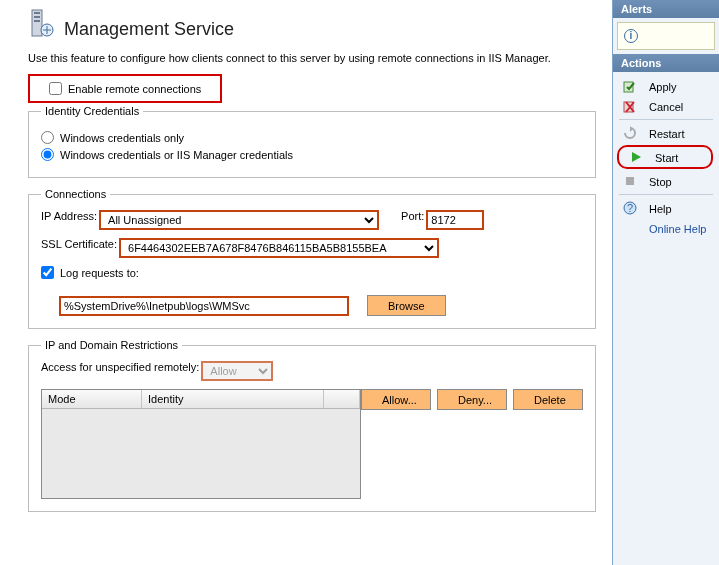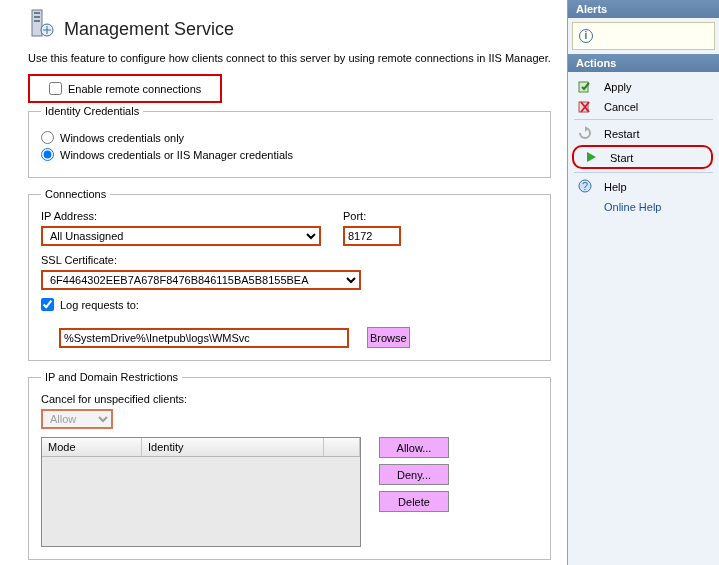--- a/index.html
+++ b/index.html
@@ -8,36 +8,36 @@
 .title-row{display:flex;align-items:flex-end;gap:10px;margin-bottom:12px}
 .title-row h1{font-size:18px;font-weight:400;color:#222}
 .server-icon{width:26px;height:32px}
 .desc{margin-bottom:10px}
 .hl{border:2px solid #d30000;display:inline-block;padding:2px 19px;margin-bottom:2px}
 fieldset{border:1px solid #bdbdbd;margin-bottom:10px;padding:10px 12px 12px}
 legend{padding:0 4px}
 .radio-row,.check-row{display:flex;align-items:center;gap:6px;margin:4px 0}
 input[type=radio],input[type=checkbox]{margin:0}
 .row{display:flex;gap:22px;margin-bottom:8px}
-.col{display:flex;flex-direction:column;gap:2px}
+.col{display:flex;flex-direction:row;gap:2px}
 select,input[type=text]{border:2px solid #c2410c;background:#fff;height:20px;padding:1px 3px;font-size:11px}
 select:disabled,input:disabled{background:#eee;color:#777}
 .wide{width:280px}
 .port{width:58px}
 .ssl{width:320px}
 .log{width:290px}
-button.btn{background:#f0abfc;border:1px solid #8a8a8a;height:21px;padding:0 2px;cursor:pointer}
+button.btn{background:#fdba74;border:1px solid #8a8a8a;height:21px;padding:0 20px;cursor:pointer}
 .browse-row{display:flex;gap:18px;align-items:center;margin-top:16px;margin-left:18px}
-.restrict-body{display:flex;gap:18px}
+.restrict-body{display:flex;gap:0}
 .tbl-wrap{border:1px solid #8a8a8a;width:320px;height:110px;background:#e9e9e9}
 .tbl-head{display:flex;background:linear-gradient(#fafafa,#e6e6e6);border-bottom:1px solid #b6b6b6}
 .th{padding:3px 6px;border-right:1px solid #c6c6c6}
 .th.mode{width:100px}
 .th.req{flex:1}
-.btn-col{display:flex;flex-direction:column;gap:6px;padding-top:0}
+.btn-col{display:flex;gap:6px;padding-top:0}
 .btn-col .btn{width:70px}
 .side{width:152px;border-left:1px solid #7fa6c9;display:flex;flex-direction:column;background:#eef3fa}
 .side-hdr{background:linear-gradient(#6f91b7,#5e80a6);color:#fff;font-weight:700;padding:3px 8px;font-size:11px}
 .alert-box{background:#fffff4;border:1px solid #c9c9a6;margin:4px;padding:6px;display:flex;gap:6px}
 .alert-box .i{width:14px;height:14px;border-radius:50%;border:1px solid #3a6ea5;color:#3a6ea5;font-weight:700;font-size:10px;line-height:12px;text-align:center;flex:none}
 .actions{background:#eef3fa;padding:4px 0}
 .act{display:flex;align-items:flex-end;gap:12px;padding:3px 10px;cursor:pointer}
 .act.disabled{color:#9a9a9a;cursor:default}
 .act .ic{width:14px;height:14px;display:flex;align-items:center;justify-content:center}
 .sep{height:1px;background:#c3cedd;margin:3px 6px}
@@ -108,21 +108,21 @@
     </label>
     <div class="browse-row">
       <input type="text" class="log" value="%SystemDrive%\Inetpub\logs\WMSvc" style="">
       <button class="btn">Browse</button>
     </div>
   </fieldset>
 
   <fieldset>
     <legend>IP and Domain Restrictions</legend>
     <div class="col" style="margin-bottom:8px">
-      <span class="label">Cancel for unspecified clients:</span>
+      <span class="label">Access for unspecified remotely:</span>
       <select class="allow-sel" disabled=""><option>Allow</option></select>
     </div>
     <div class="restrict-body">
       <div class="tbl-wrap">
         <div class="tbl-head">
           <div class="th mode">Mode</div>
           <div class="th req">Identity</div>
           <div class="th" style="width:36px"></div>
         </div>
       </div>
@@ -173,20 +173,28 @@
     <div class="hl2">
       <div class="act">
         <span class="ic">
             <svg width="14" height="14">
               <path d="M3 2 L12 7 L3 12 Z" fill="#2fa82f"></path>
             </svg>
           </span>
         <span>Start</span>
       </div>
     </div>
+    <div class="act disabled">
+      <span class="ic">
+          <svg width="14" height="14">
+            <rect x="3" y="3" width="8" height="8" fill="#aaa"></rect>
+          </svg>
+        </span>
+      <span>Stop</span>
+    </div>
     <div class="sep"></div>
     <div class="act">
       <span class="ic">
           <svg width="14" height="14">
             <circle cx="7" cy="7" r="6" fill="#cfe3f7" stroke="#3a6ea5"></circle>
             <text x="7" y="11" text-anchor="middle" font-size="10" fill="#3a6ea5">?</text>
           </svg>
         </span>
       <span>Help</span>
     </div>

